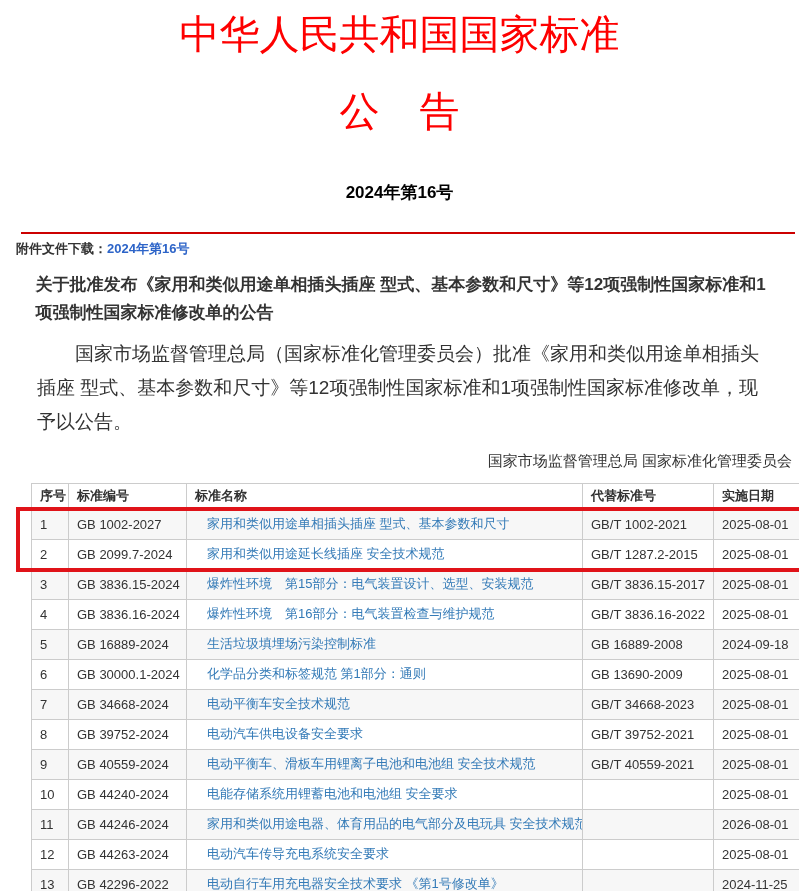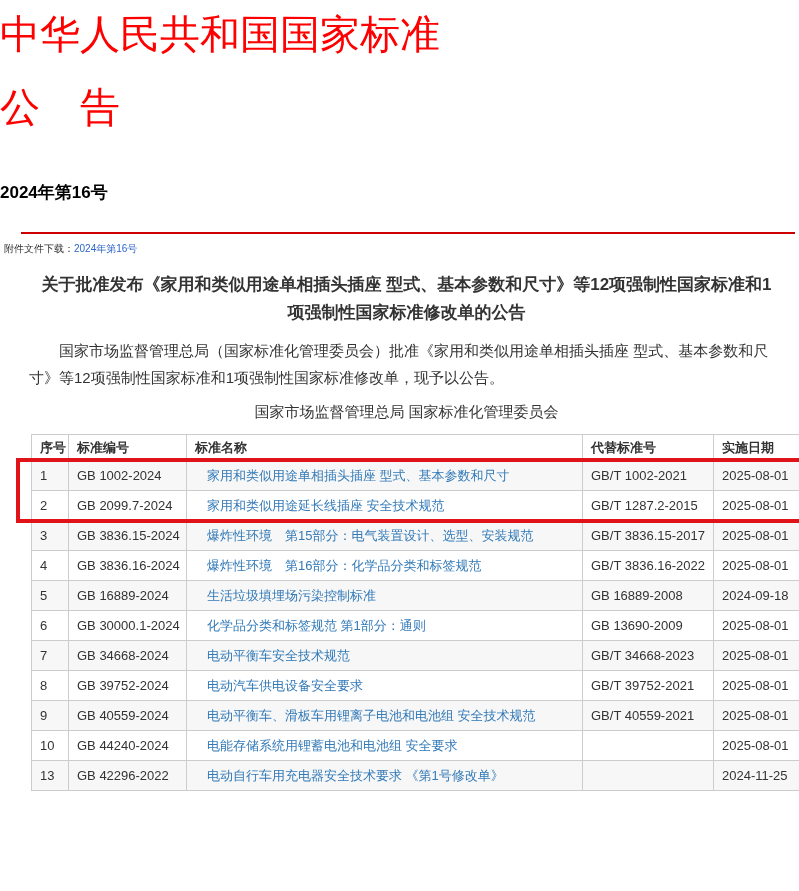--- a/index.html
+++ b/index.html
@@ -3,75 +3,76 @@
 <meta charset="utf-8">
 <style>
   html, body { margin:0; padding:0; }
   body {
     width:799px; height:891px; overflow:hidden;
     background:#ffffff;
     font-family:"Liberation Sans","DejaVu Sans",sans-serif;
     color:#333;
     position:relative;
   }
-  .doc-header { }
+  .doc-header { text-align:center; }
   .doc-title {
     margin:12px 0 0;
     font-family:"Liberation Serif","DejaVu Serif",serif;
     font-weight:400;
     font-size:40px;
     line-height:1.15;
     color:var(--title-red,#fe0000);
   }
   .doc-subtitle {
     margin:30px 0 0;
-    font-family:Liberation Mono, monospace;
+    font-family:Liberation Sans, sans-serif;
     font-weight:400;
     font-size:40px;
     line-height:1.15;
     color:var(--title-red,#fe0000);
   }
   .issue-no {
     margin-top:47px;
     font-size:17px;
     font-weight:700;
     color:#000;
   }
   .red-rule {
     margin:28px 4px 0 21px;
     height:2px;
     border:0;
     background:var(--rule-red,#cc0000);
   }
   .attachment-row {
-    margin:6px 0 0 4px;
-    font-size:10px;
+    margin:6px 0 0 16px;
+    font-size:13px;
     line-height:18px;
     color:#333;
+    font-weight:bold;
   }
   .attachment-link { color:var(--link-blue,#2d64c8); text-decoration:none; cursor:pointer; }
 
   .notice { padding:0 7px 0 21px; }
   .notice-title {
     margin:13px auto 0;
     max-width:742px;
     font-size:17px;
     font-weight:700;
-    text-align:center;
+    text-align:left;
     line-height:1.65;
     color:#333;
   }
   .notice-body {
-    margin:10px 8px 0;
-    font-size:15px;
+    margin:10px 16px 0;
+    font-size:19px;
     line-height:1.8;
     text-indent:2em;
     color:#333;
   }
-  .signature { margin-top:12px; text-align:center; font-size:15px; color:#333; }
+  .signature { margin-top:12px; text-align:right; font-size:15px; color:#333; }
   .doc-date  { margin-top:20px; text-align:right; font-size:15px; color:#333; }
 
   .table-wrap { position:relative; margin:12px 0 0 23px; width:768px;padding-left:8px; }
   table.standards {
     border-collapse:collapse;
     table-layout:fixed;
     width:768px;
     font-size:13px;
   }
   .standards th, .standards td {
@@ -131,21 +132,21 @@
         <th>序号</th>
         <th>标准编号</th>
         <th>标准名称</th>
         <th>代替标准号</th>
         <th>实施日期</th>
       </tr>
     </thead>
     <tbody>
         <tr class="table-row">
     <td>1</td>
-    <td>GB 1002-2024</td>
+    <td>GB 1002-2027</td>
     <td><a class="std-link">家用和类似用途单相插头插座 型式、基本参数和尺寸</a></td>
     <td>GB/T 1002-2021</td>
     <td>2025-08-01</td>
   </tr>
         <tr class="table-row">
     <td>2</td>
     <td>GB 2099.7-2024</td>
     <td><a class="std-link">家用和类似用途延长线插座 安全技术规范</a></td>
     <td>GB/T 1287.2-2015</td>
     <td>2025-08-01</td>
@@ -153,21 +154,21 @@
         <tr class="table-row">
     <td>3</td>
     <td>GB 3836.15-2024</td>
     <td><a class="std-link">爆炸性环境　第15部分：电气装置设计、选型、安装规范</a></td>
     <td>GB/T 3836.15-2017</td>
     <td>2025-08-01</td>
   </tr>
         <tr class="table-row">
     <td>4</td>
     <td>GB 3836.16-2024</td>
-    <td><a class="std-link">爆炸性环境　第16部分：化学品分类和标签规范</a></td>
+    <td><a class="std-link">爆炸性环境　第16部分：电气装置检查与维护规范</a></td>
     <td>GB/T 3836.16-2022</td>
     <td>2025-08-01</td>
   </tr>
         <tr class="table-row">
     <td>5</td>
     <td>GB 16889-2024</td>
     <td><a class="std-link">生活垃圾填埋场污染控制标准</a></td>
     <td>GB 16889-2008</td>
     <td>2024-09-18</td>
   </tr>
@@ -200,20 +201,34 @@
     <td>2025-08-01</td>
   </tr>
         <tr class="table-row">
     <td>10</td>
     <td>GB 44240-2024</td>
     <td><a class="std-link">电能存储系统用锂蓄电池和电池组 安全要求</a></td>
     <td></td>
     <td>2025-08-01</td>
   </tr>
         <tr class="table-row">
+    <td>11</td>
+    <td>GB 44246-2024</td>
+    <td><a class="std-link">家用和类似用途电器、体育用品的电气部分及电玩具 安全技术规范</a></td>
+    <td></td>
+    <td>2026-08-01</td>
+  </tr>
+        <tr class="table-row">
+    <td>12</td>
+    <td>GB 44263-2024</td>
+    <td><a class="std-link">电动汽车传导充电系统安全要求</a></td>
+    <td></td>
+    <td>2025-08-01</td>
+  </tr>
+        <tr class="table-row">
     <td>13</td>
     <td>GB 42296-2022</td>
     <td><a class="std-link">电动自行车用充电器安全技术要求 《第1号修改单》</a></td>
     <td></td>
     <td>2024-11-25</td>
   </tr>
       </tbody>
   </table>
   <div class="highlight-box"></div>
 </div>

